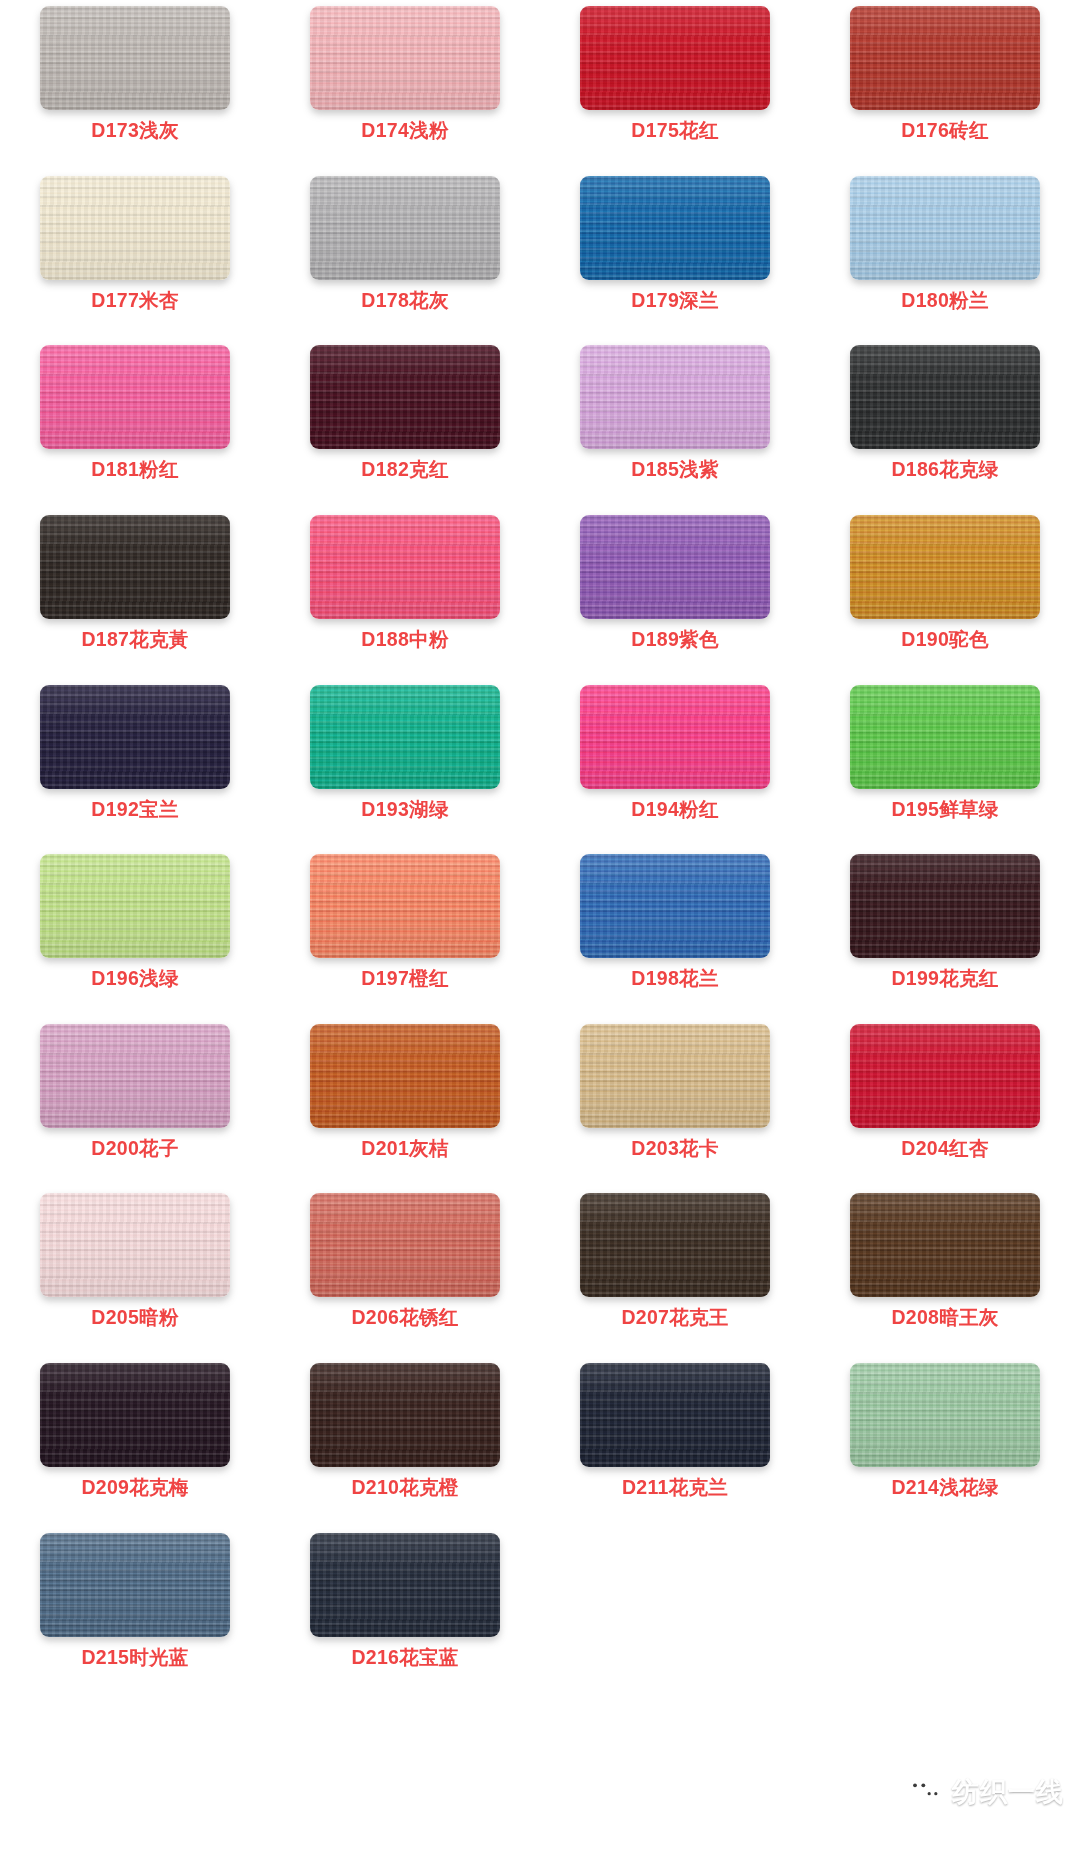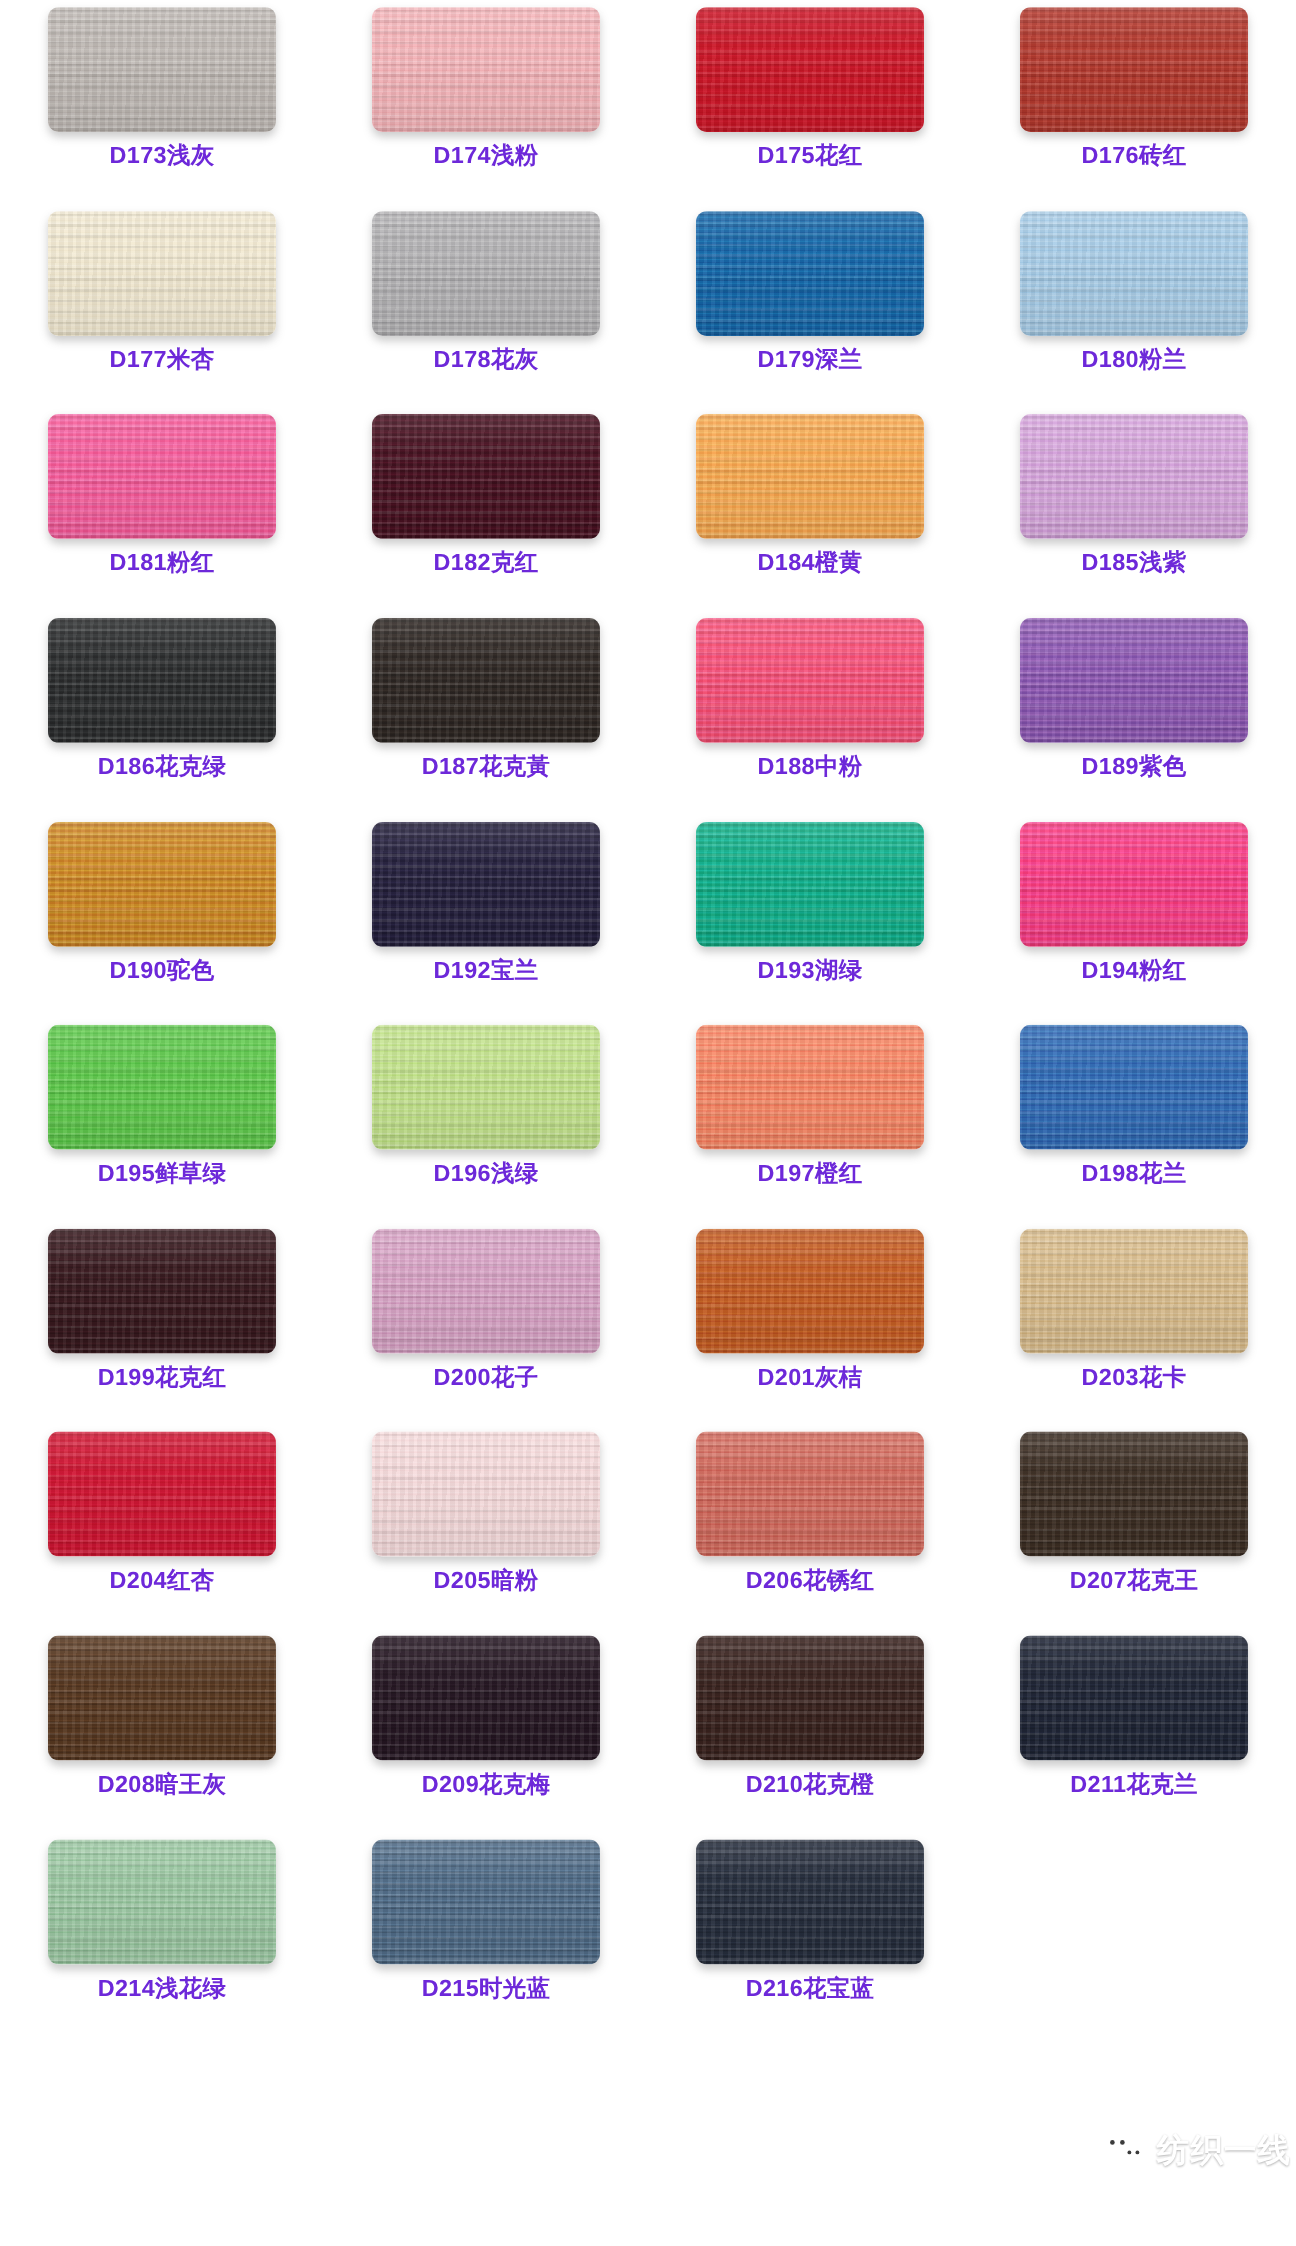--- a/index.html
+++ b/index.html
@@ -73,31 +73,31 @@
     position:absolute;inset:0;
     background:linear-gradient(to bottom,
       rgba(255,255,255,0.13) 0%,
       rgba(255,255,255,0.02) 30%,
       rgba(0,0,0,0.03) 72%,
       rgba(0,0,0,0.07) 100%);
   }
   .label{
     margin-top:11px;
     font-size:19.5px;
-    color:#6d28d9;
+    color:#ef4444;
     font-weight:700;
     letter-spacing:0.3px;
     white-space:nowrap;
     line-height:1;
     text-align:center;
   }
   
   #watermark{
     position:absolute;
-    right:4px;bottom:62px;
+    right:16px;bottom:62px;
     display:flex;align-items:center;gap:7px;
     opacity:0.92;
     pointer-events:none;
   }
   #watermark .wlogo{
     width:40px;height:34px;position:relative;flex:0 0 auto;
   }
   #watermark .wtext{
     font-size:27px;color:#ffffff;font-weight:700;
     font-family:"Liberation Sans","DejaVu Sans",sans-serif;
@@ -202,30 +202,20 @@
     </div>
     <div class="cell">
       <div class="swatch">
         <div class="base" style="background: rgb(69, 16, 31);"></div>
         <div class="fib1"></div>
         <div class="fib2"></div>
         <div class="fib3"></div>
         <div class="sheen"></div>
       </div>
       <div class="label">D182克红</div>
-    </div>
-    <div class="cell">
-      <div class="swatch">
-        <div class="base" style="background: rgb(249, 171, 83);"></div>
-        <div class="fib1"></div>
-        <div class="fib2"></div>
-        <div class="fib3"></div>
-        <div class="sheen"></div>
-      </div>
-      <div class="label">D184橙黄</div>
     </div>
     <div class="cell">
       <div class="swatch">
         <div class="base" style="background: rgb(216, 168, 222);"></div>
         <div class="fib1"></div>
         <div class="fib2"></div>
         <div class="fib3"></div>
         <div class="sheen"></div>
       </div>
       <div class="label">D185浅紫</div>

